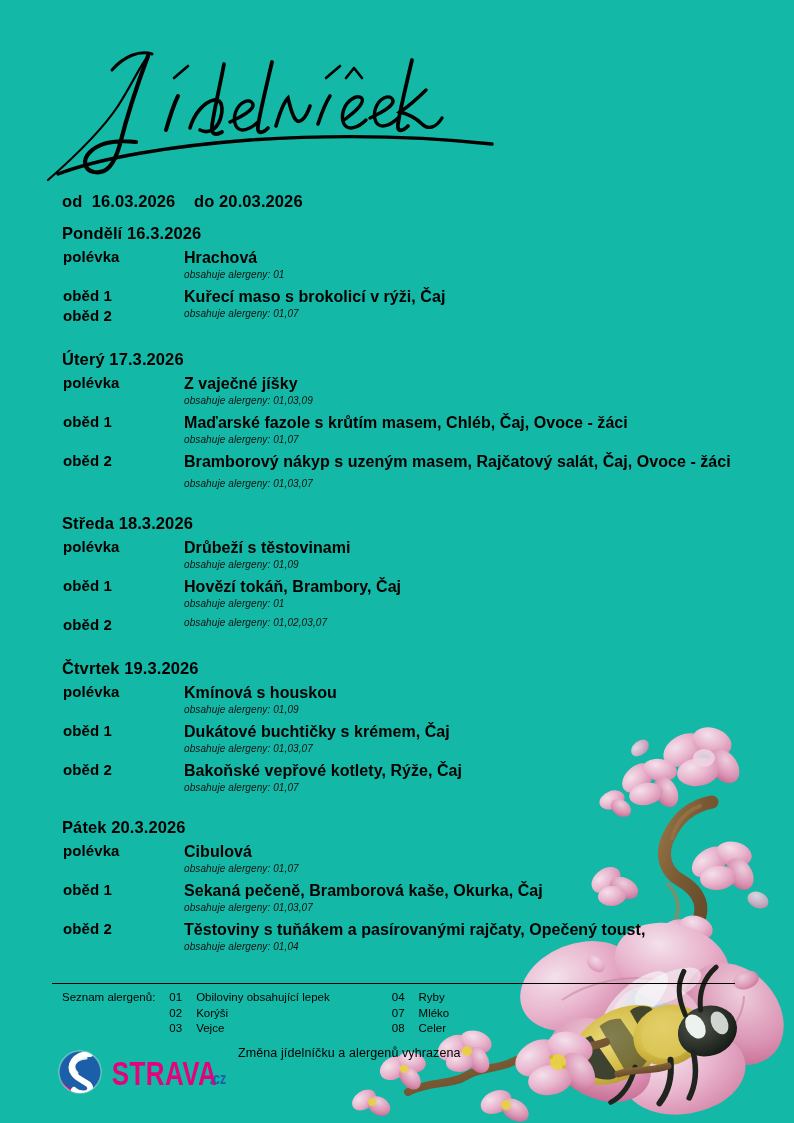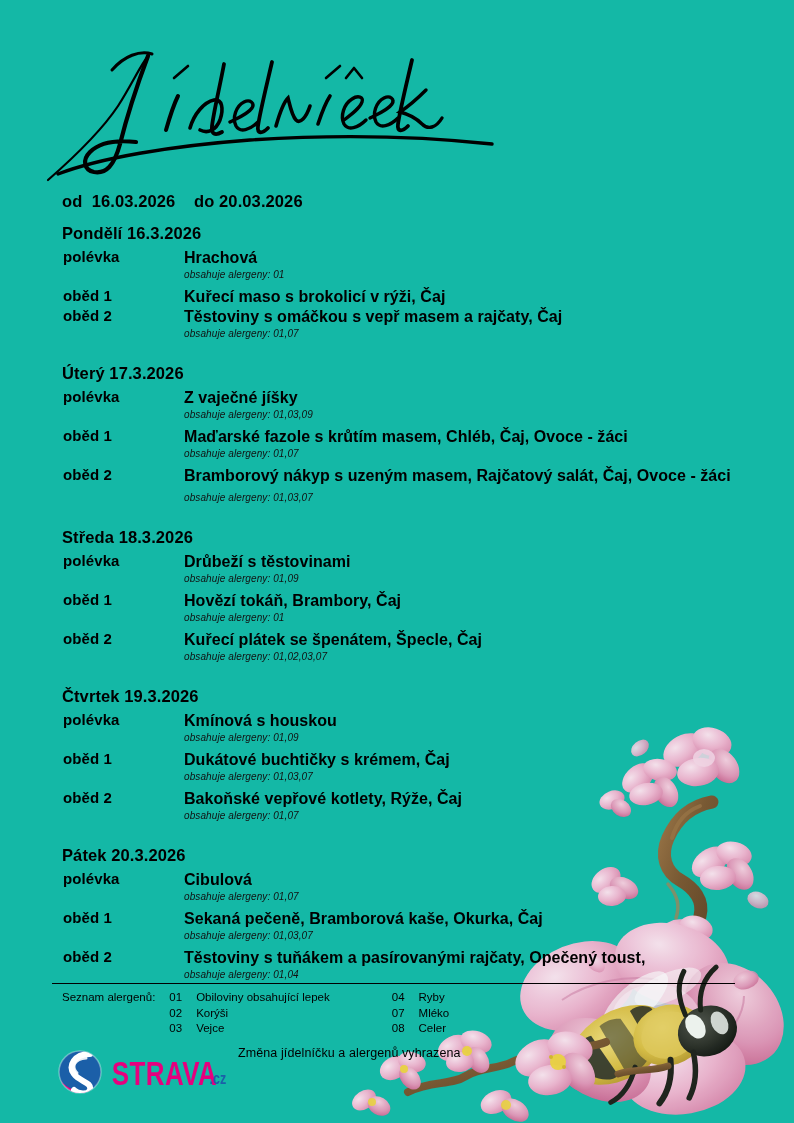--- a/index.html
+++ b/index.html
@@ -368,21 +368,20 @@
       <div class="gap-s"></div>
       <div class="row">
         <span class="row-label">oběd 1</span>
         <div class="row-body">
           <div class="dish">Kuřecí maso s brokolicí v rýži, Čaj</div>
         </div>
       </div>
       <div class="row">
         <span class="row-label">oběd 2</span>
         <div class="row-body">
-          <div class="dish">Těstoviny s omáčkou s vepř masem a rajčaty, Čaj</div>
           <div class="allerg">obsahuje alergeny: 01,07</div>
         </div>
       </div>
     </div>
 
     <div class="gap-l"></div>
 
     <div class="day">
       <div class="day-title">Úterý 17.3.2026</div>
       <div class="row">
@@ -426,21 +425,20 @@
         <span class="row-label">oběd 1</span>
         <div class="row-body">
           <div class="dish">Hovězí tokáň, Brambory, Čaj</div>
           <div class="allerg">obsahuje alergeny: 01</div>
         </div>
       </div>
       <div class="gap-s"></div>
       <div class="row">
         <span class="row-label">oběd 2</span>
         <div class="row-body">
-          <div class="dish">Kuřecí plátek se špenátem, Špecle, Čaj</div>
           <div class="allerg">obsahuje alergeny: 01,02,03,07</div>
         </div>
       </div>
     </div>
 
     <div class="gap-l"></div>
 
     <div class="day">
       <div class="day-title">Čtvrtek 19.3.2026</div>
       <div class="row">

